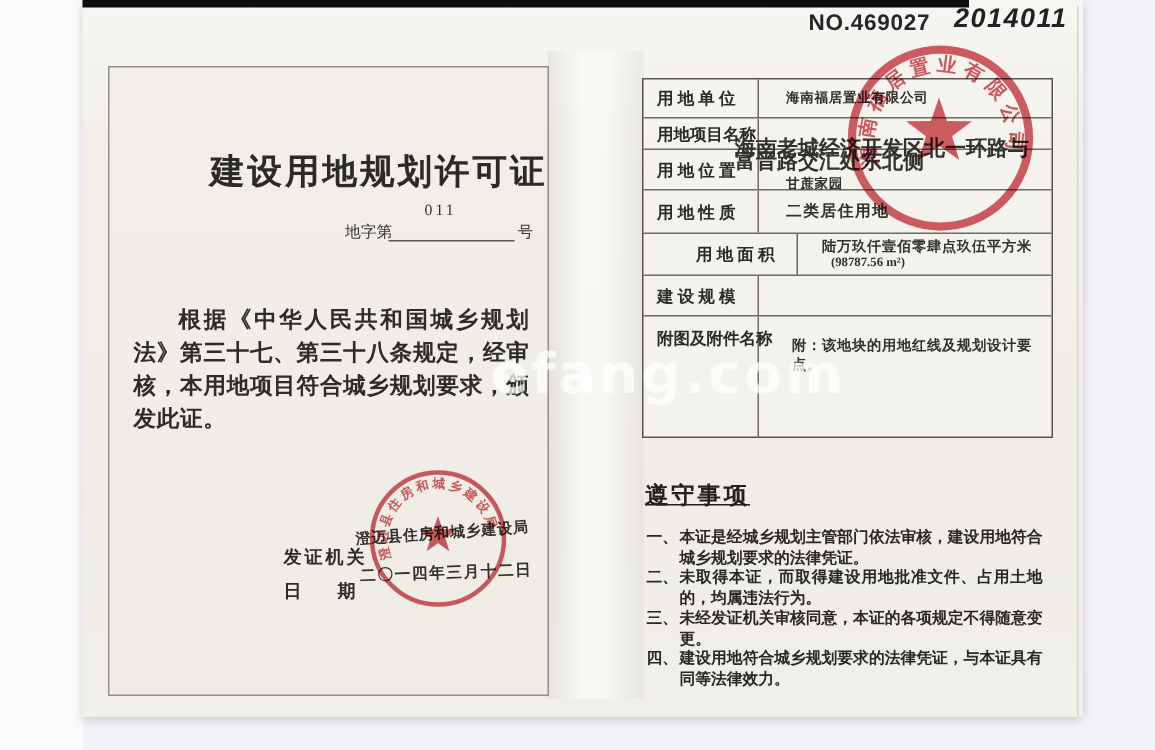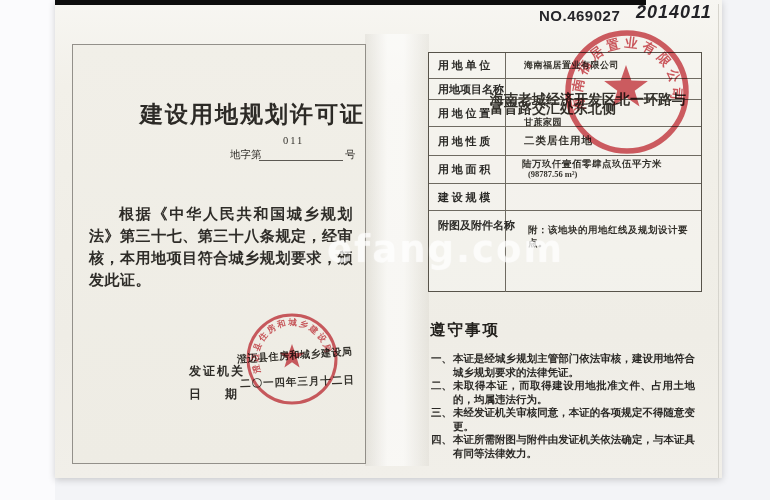--- a/index.html
+++ b/index.html
@@ -54,32 +54,32 @@
   }
   .rp-row{display:flex;box-sizing:border-box;}
   .rp-row + .rp-row{border-top:1px solid #6e6a61;}
   .rp-label{
     width:77px;box-sizing:border-box;border-right:1px solid #6e6a61;
     display:flex;align-items:center;padding-left:9px;
     font-size:11px;font-weight:700;color:#2b2a27;white-space:nowrap;
   }
   .rp-value{flex:1;position:relative;font-weight:700;color:#33312b;}
   .r1{height:25px;} .r2{height:21px;} .r3{height:27px;} .r4{height:29px;}
-  .r5{height:28px;} .r6{height:27px;} .r7{height:82px;}
+  .r5{height:28px;padding-left:26px;} .r6{height:27px;} .r7{height:82px;}
   .v-unit{position:absolute;left:18px;top:6px;font-size:9px;letter-spacing:.5px;}
   .v-proj{position:absolute;left:18px;top:4px;font-size:9px;letter-spacing:.5px;margin-top:33px;}
   .v-loc{position:absolute;left:-16px;top:-5px;width:205px;font-size:14px;line-height:9px;letter-spacing:0;}
   .v-nat{position:absolute;left:18px;top:7px;font-size:10.5px;letter-spacing:1px;}
   .v-area1{position:absolute;left:16px;top:2px;font-size:9.5px;letter-spacing:.5px;}
   .v-area2{position:absolute;left:22px;top:13px;font-size:8.5px;font-weight:600;}
   .r7 .rp-label{align-items:flex-start;padding-top:7px;}
   .v-attach{position:absolute;left:22px;top:13px;font-size:9.5px;letter-spacing:.5px;}
 
   
-  .rp-notice-title{position:absolute;left:375px;top:320px;font-size:15.5px;font-weight:800;letter-spacing:2px;color:#23211d;}
+  .rp-notice-title{position:absolute;left:375px;top:320px;font-size:15.5px;font-weight:800;letter-spacing:2px;color:#23211d;text-decoration:underline;}
   .rp-notice{position:absolute;left:376px;top:352px;width:264px;}
   .rp-item{display:flex;font-size:10.5px;font-weight:700;line-height:13.5px;color:#2a2825;}
   .rp-item .num{width:22px;flex:none;}
   .rp-item .txt{flex:1;text-align:justify;}
 
   
   .seal{position:absolute;mix-blend-mode:multiply;opacity:.88;pointer-events:none;}
   .seal-left{left:182px;top:304px;width:110px;height:110px;}
   .seal-right{left:497px;top:17px;width:150px;height:150px;}
   .seal text{font-family:"Liberation Serif","DejaVu Serif",serif;font-weight:700;}
@@ -198,19 +198,19 @@
     <div class="rp-item">
       <span class="num">二、</span>
       <span class="txt">未取得本证，而取得建设用地批准文件、占用土地的，均属违法行为。</span>
     </div>
     <div class="rp-item">
       <span class="num">三、</span>
       <span class="txt">未经发证机关审核同意，本证的各项规定不得随意变更。</span>
     </div>
     <div class="rp-item">
       <span class="num">四、</span>
-      <span class="txt">本证所需附图与附件由发证机关依法确定，与本证具有同等法律效力。</span>
+      <span class="txt">建设用地符合城乡规划要求的法律凭证，与本证具有同等法律效力。</span>
     </div>
   </div>
 
   <div class="watermark">efang.com</div>
 
 </div>
 
 </body></html>

